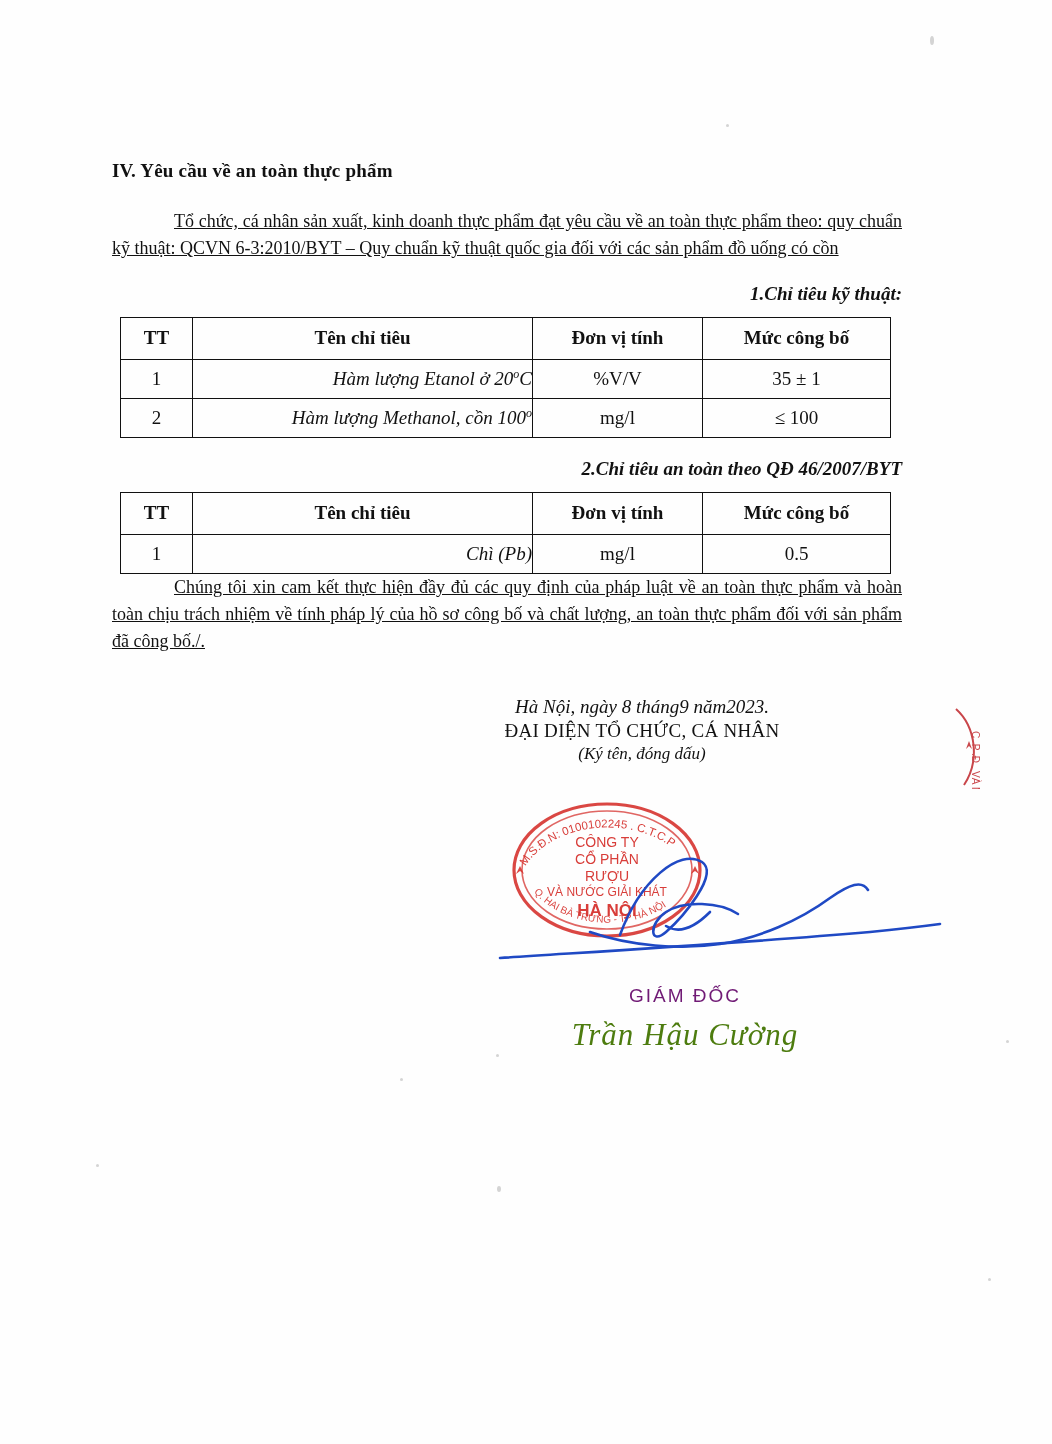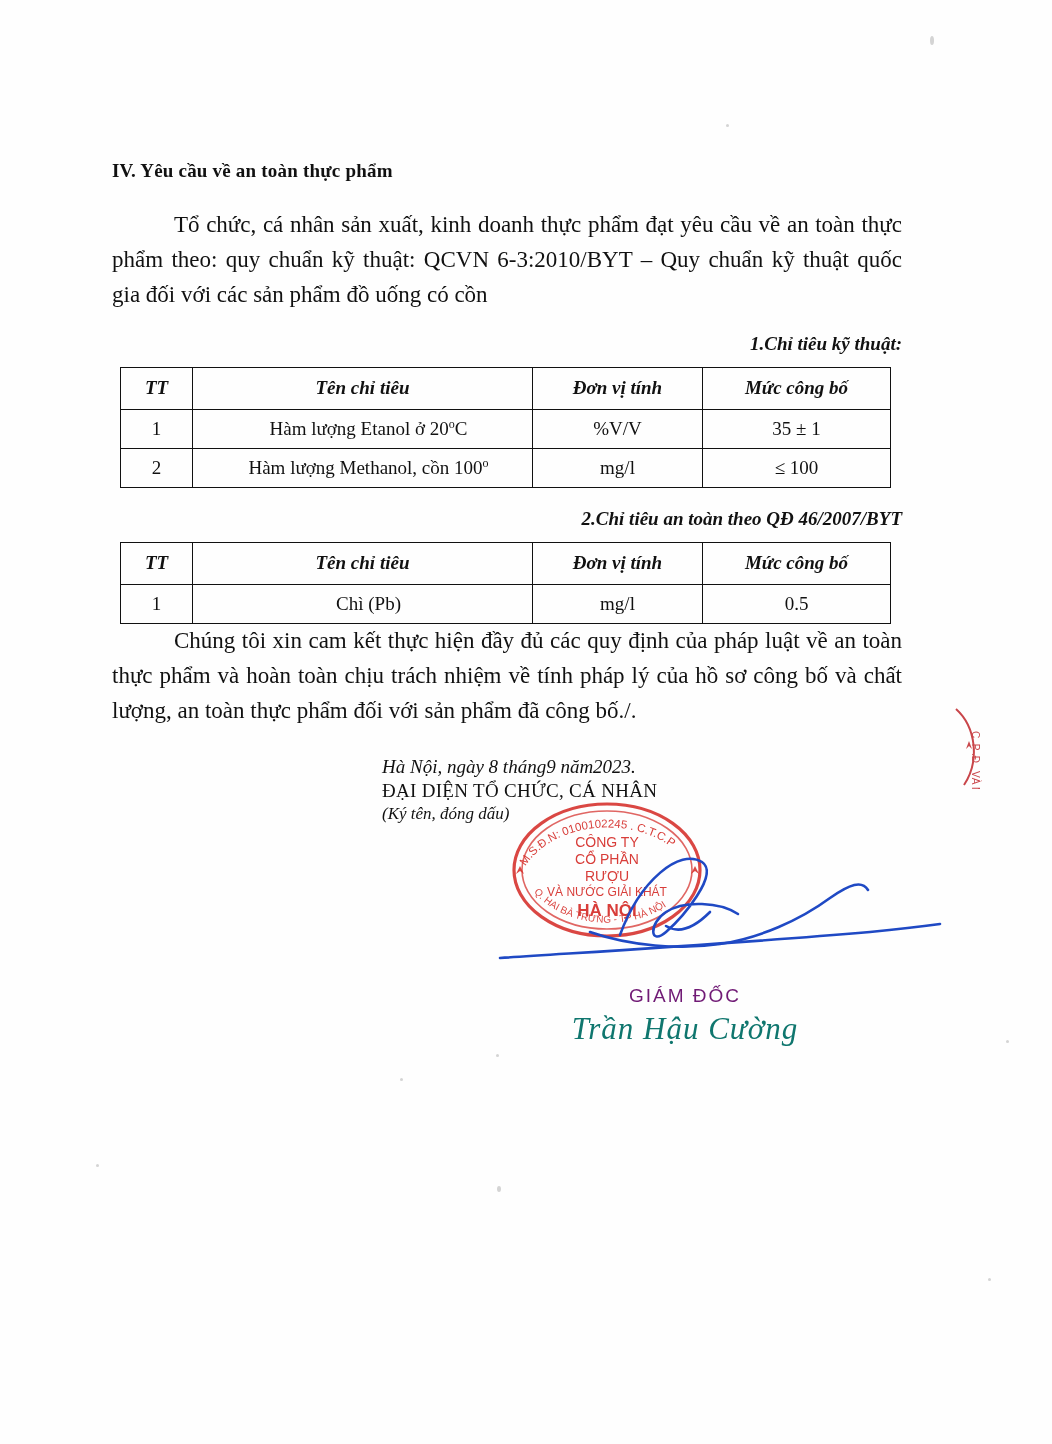--- a/index.html
+++ b/index.html
@@ -38,25 +38,26 @@
   }
 
   h1.section-title {
     font-size: 19px;
     font-weight: bold;
     margin: 0 0 26px 0;
     letter-spacing: .2px;
   }
 
   p.para {
-    font-size: 23px;
+    font-size: 18px;
     line-height: 1.52;
     margin: 0 0 6px 0;
     text-align: justify;
     text-indent: 62px;
+    text-decoration: underline;
   }
 
   h2.sub-title {
     font-size: 19px;
     font-weight: bold;
     font-style: italic;
     margin: 20px 0 12px 56px;
     text-align: right;
   }
   h2.sub-title .num {
@@ -74,39 +75,39 @@
   table.spec th, table.spec td {
     border: 1.6px solid #111;
     padding: 0;
     height: 38px;
     vertical-align: middle;
     font-size: 19px;
   }
   table.spec th {
     font-weight: bold;
     height: 41px;
-    font-style: italic;
   }
   table.spec td.tt { text-align: center; }
-  table.spec td.name { text-align: center; padding-left: 12px; }
+  table.spec td.name { text-align: right; padding-left: 12px; font-style: italic; }
   table.spec td.unit { text-align: center; }
   table.spec td.level { text-align: center; }
   .col-tt { width: 72px; }
   .col-name { width: 340px; }
   .col-unit { width: 170px; }
   .col-level { width: 188px; }
 
   .sup { font-size: 12px; vertical-align: super; }
 
   .table2-wrap { margin-top: 4px; }
 
   .closing { margin-top: 22px; }
 
   .sign-block {
-    margin-top: 27px;
+    margin-top: 40px;
+    text-align: center;
     width: 520px;
     margin-left: 270px;
     position: relative;
   }
   .sign-date {
     font-size: 19px;
     font-style: italic;
     margin-bottom: 2px;
   }
   .sign-role {
@@ -148,25 +149,25 @@
     width: 330px;
     text-align: center;
   }
   .director-label {
     color: #701a75;
     font-size: 19px;
     letter-spacing: 2px;
     font-family: "Liberation Sans", sans-serif;
   }
   .director-name {
-    color: #0f766e;
+    color: #4d7c0f;
     font-size: 31px;
     font-family: "Liberation Serif", serif;
     font-style: italic;
-    margin-top: 4px;
+    margin-top: 10px;
     letter-spacing: 1px;
   }
 
   
   .edge-mark {
     position: absolute;
     right: 60px;
     top: 705px;
     width: 40px;
     height: 80px;

